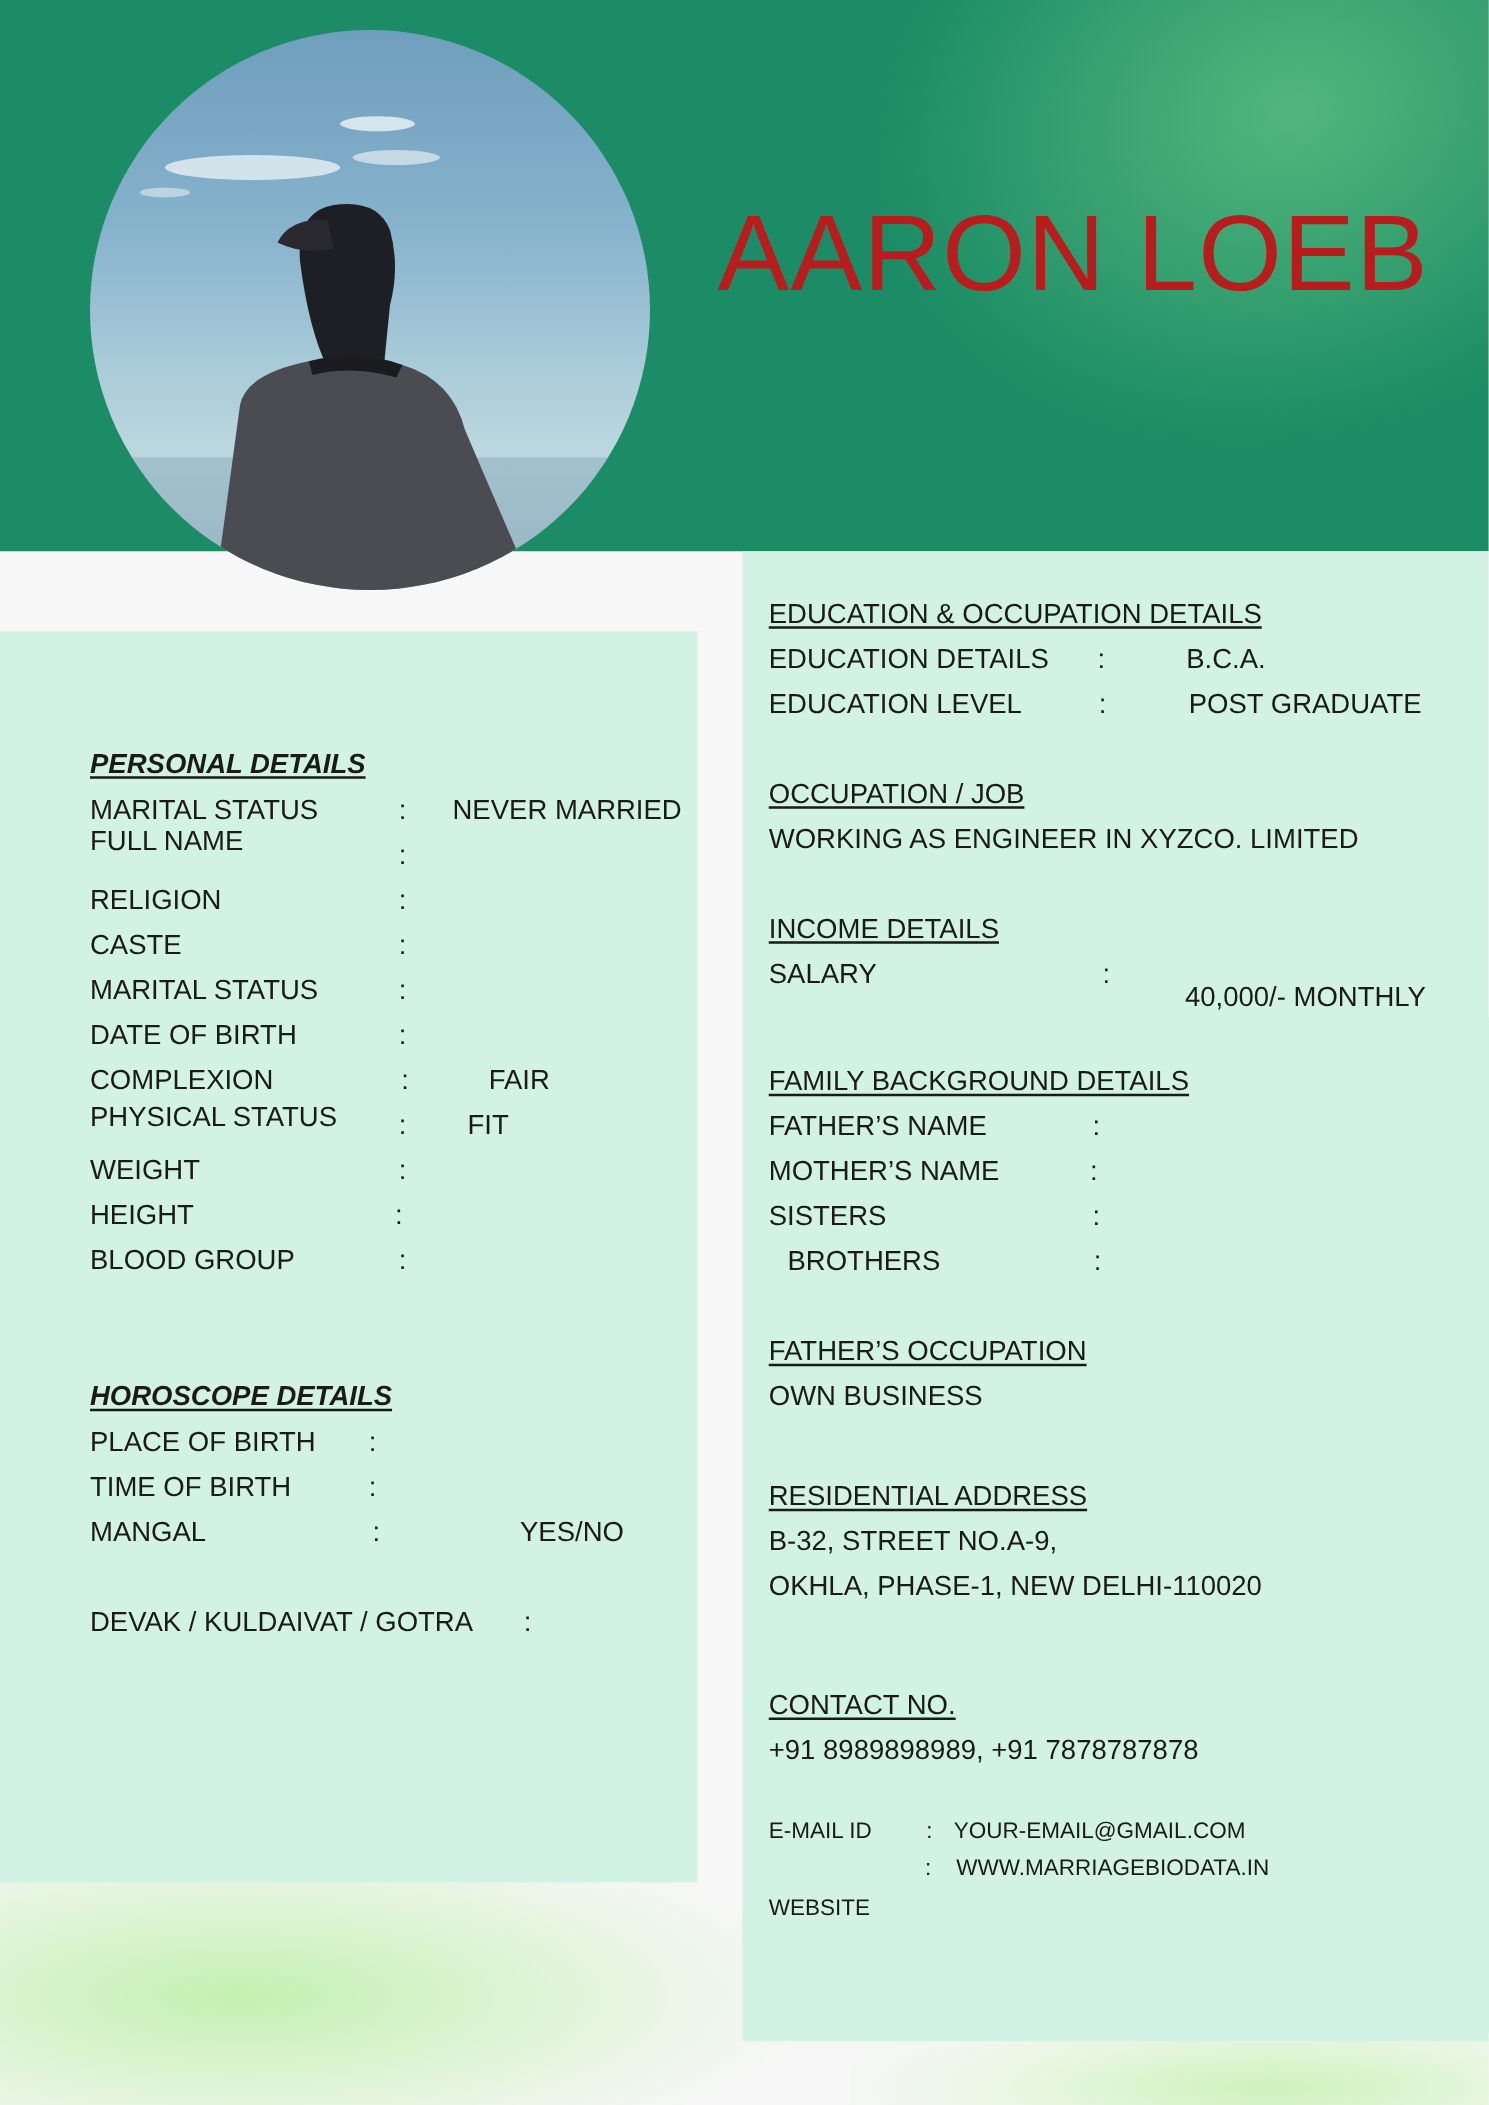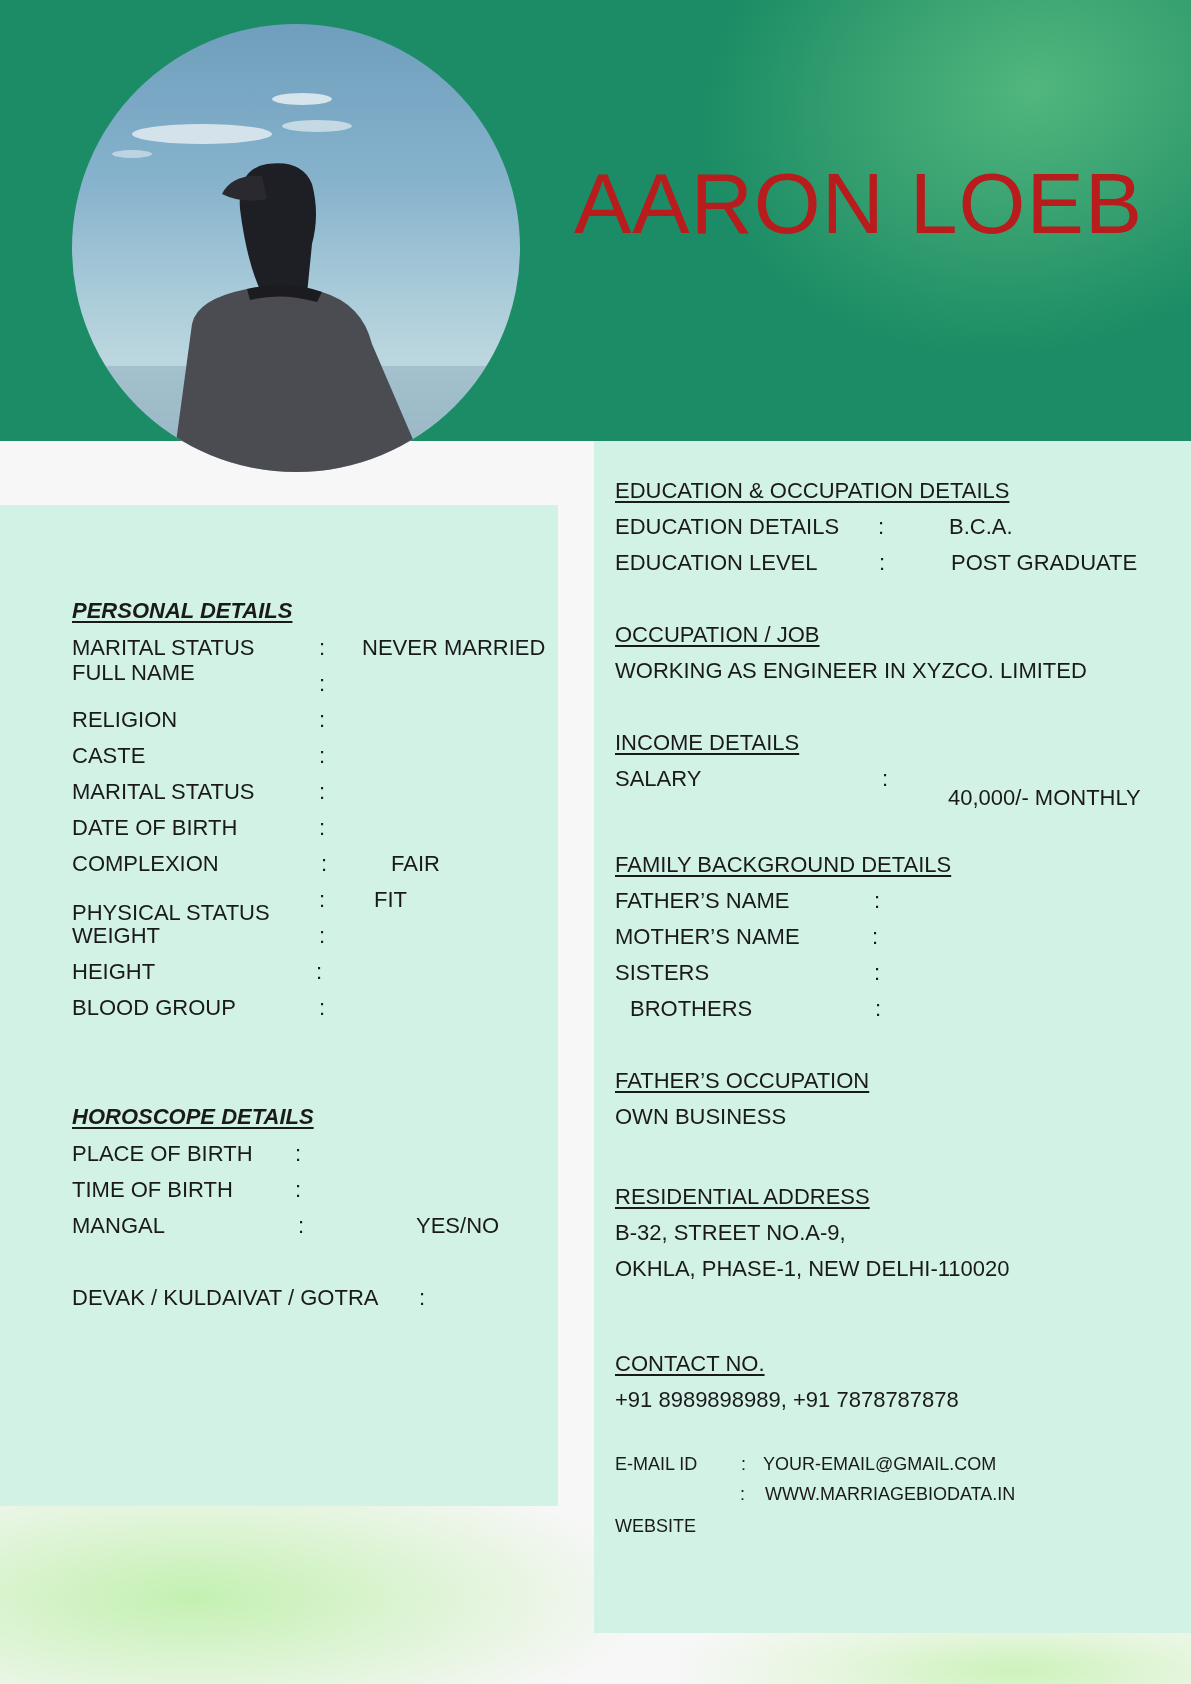--- a/index.html
+++ b/index.html
@@ -96,21 +96,21 @@
   <div class="t" style="left:362px; top:781px;"></div>
 
   <div class="t" style="left:72px; top:817px;">DATE OF BIRTH</div>
   <div class="t" style="left:319px; top:817px;">:</div>
   <div class="t" style="left:362px; top:817px;"></div>
 
   <div class="t" style="left:72px; top:853px;">COMPLEXION</div>
   <div class="t" style="left:321px; top:853px;">:</div>
   <div class="t" style="left:370px; top:853px;margin-left:21px;">FAIR</div>
 
-  <div class="t" style="left:72px; top:902px;">PHYSICAL STATUS</div>
+  <div class="t" style="left:72px; top:883px;">PHYSICAL STATUS</div>
   <div class="t" style="left:319px; top:889px;">:</div>
   <div class="t" style="left:374px; top:889px;">FIT</div>
 
   <div class="t" style="left:72px; top:925px;">WEIGHT</div>
   <div class="t" style="left:319px; top:925px;">:</div>
   <div class="t" style="left:362px; top:925px;"></div>
 
   <div class="t" style="left:72px; top:961px;">HEIGHT</div>
   <div class="t" style="left:316px; top:961px;">:</div>
   <div class="t" style="left:362px; top:961px;"></div>

